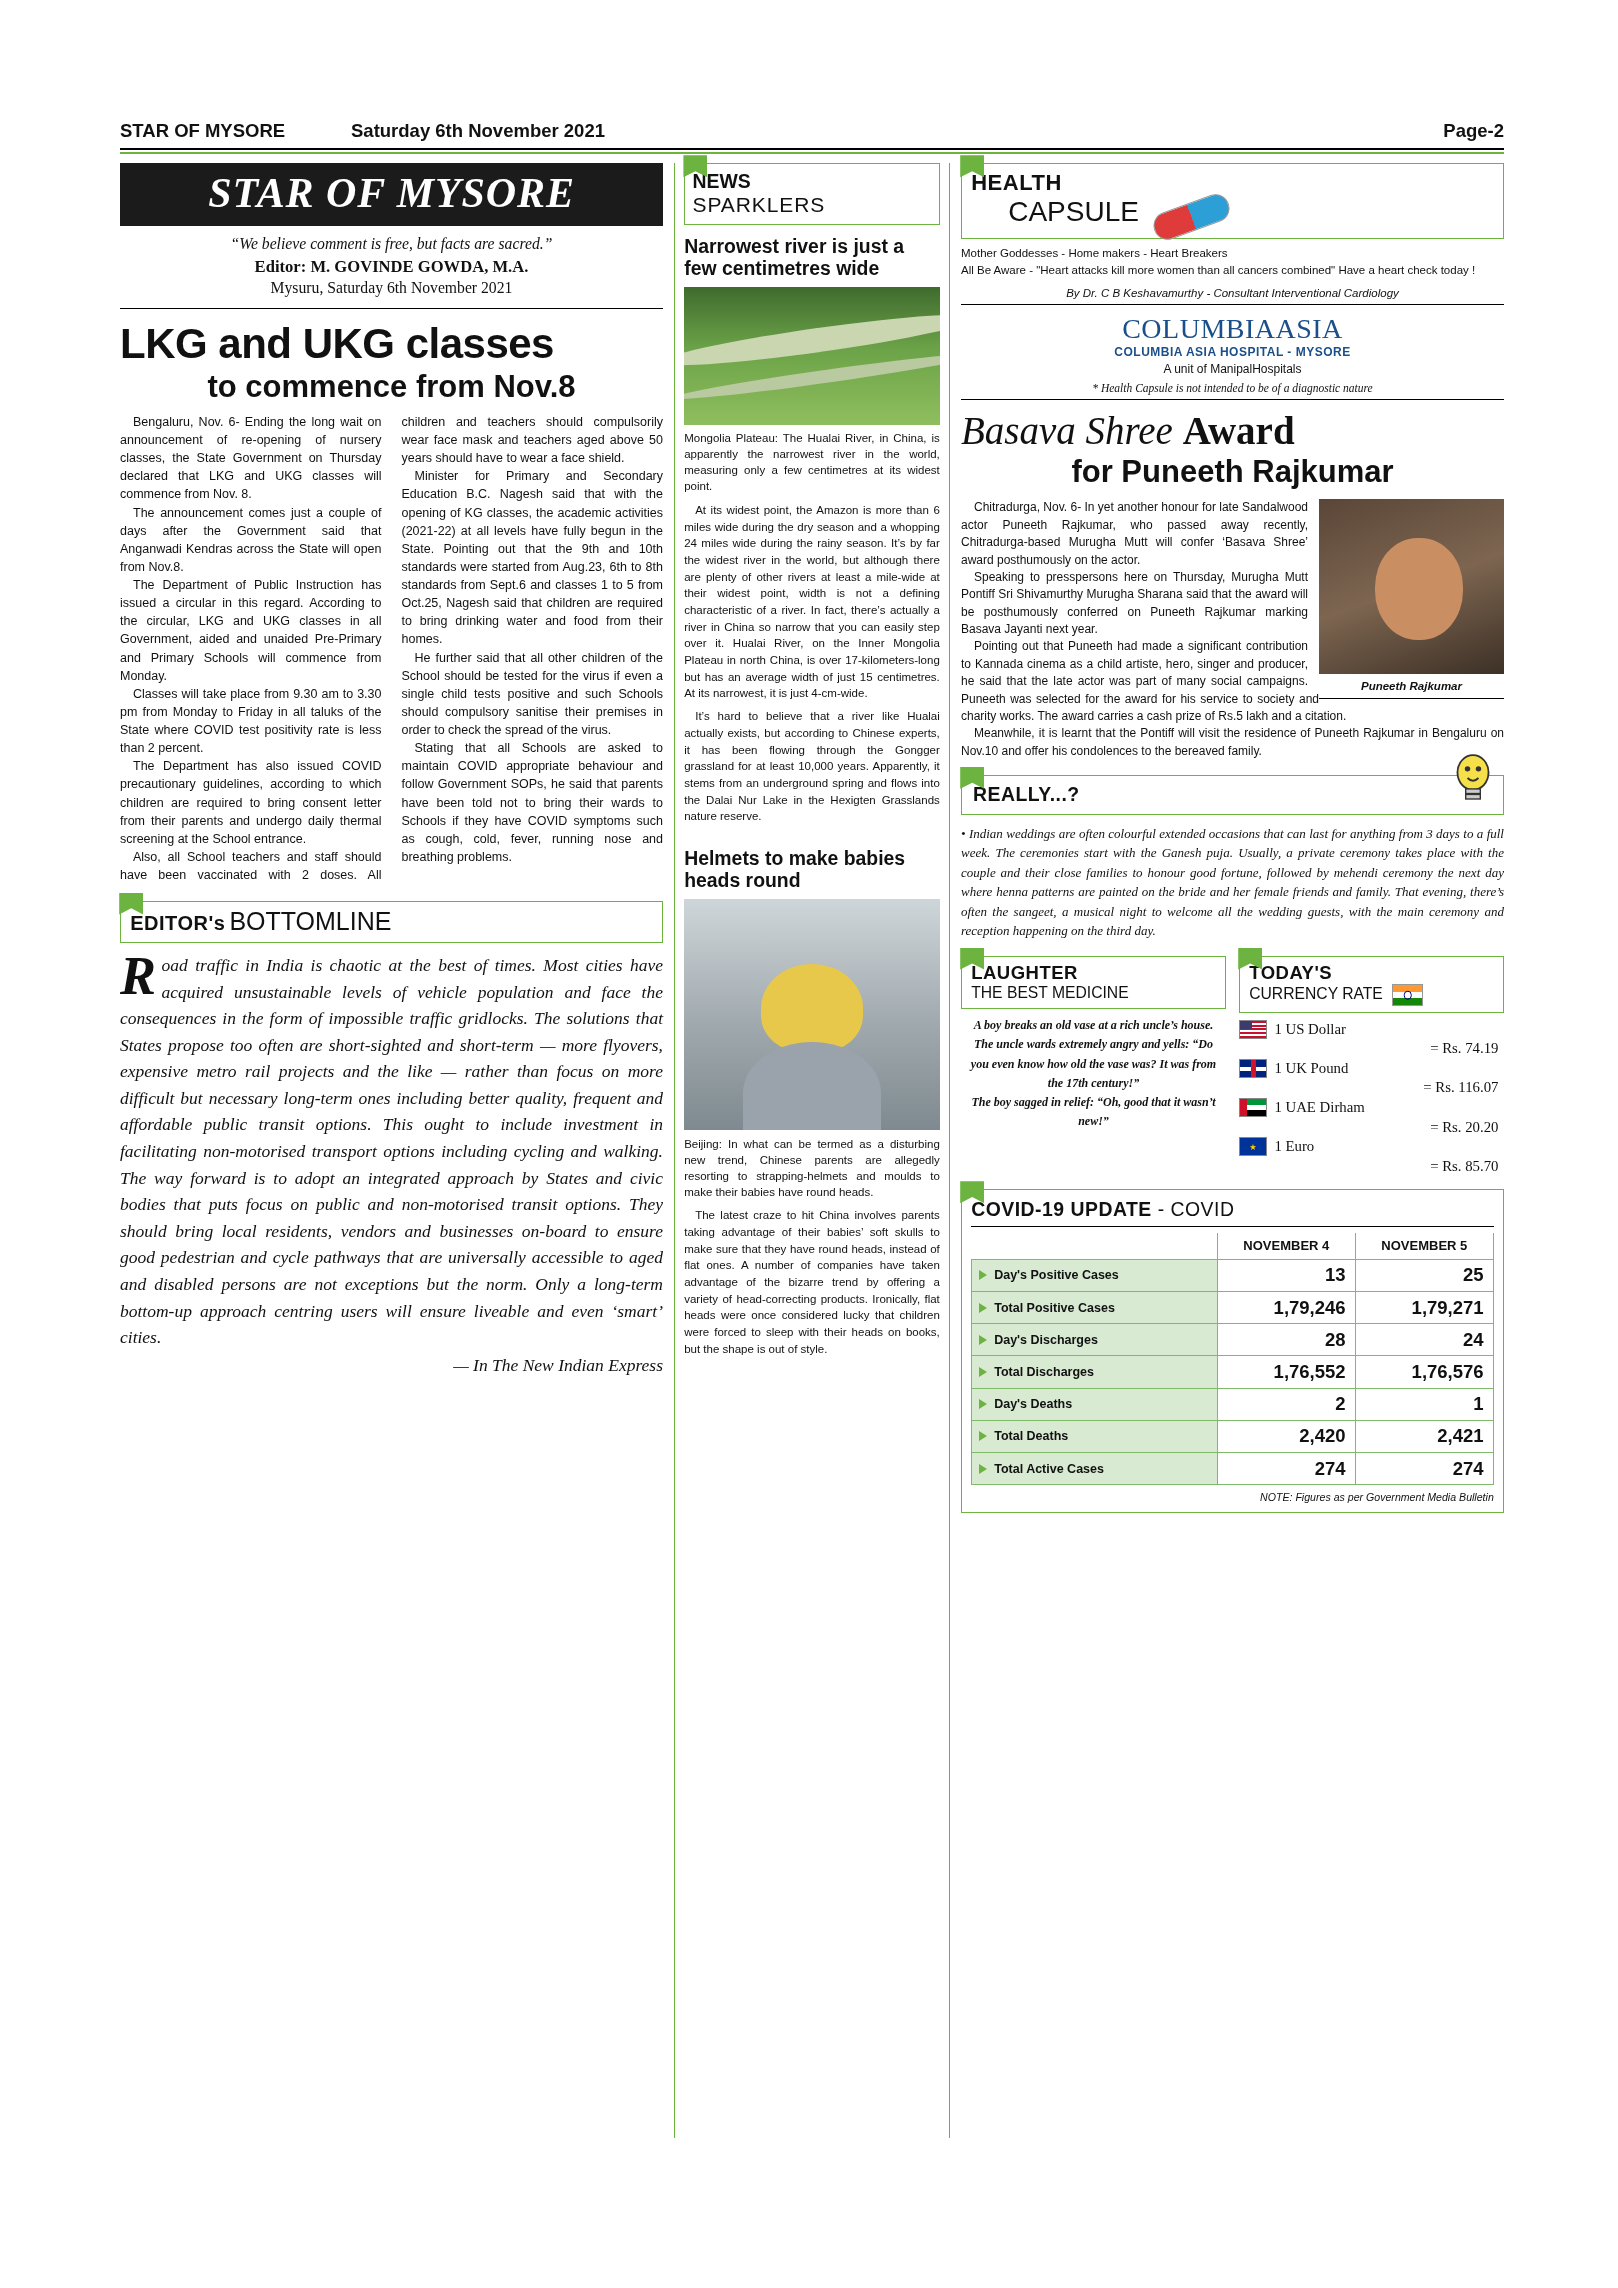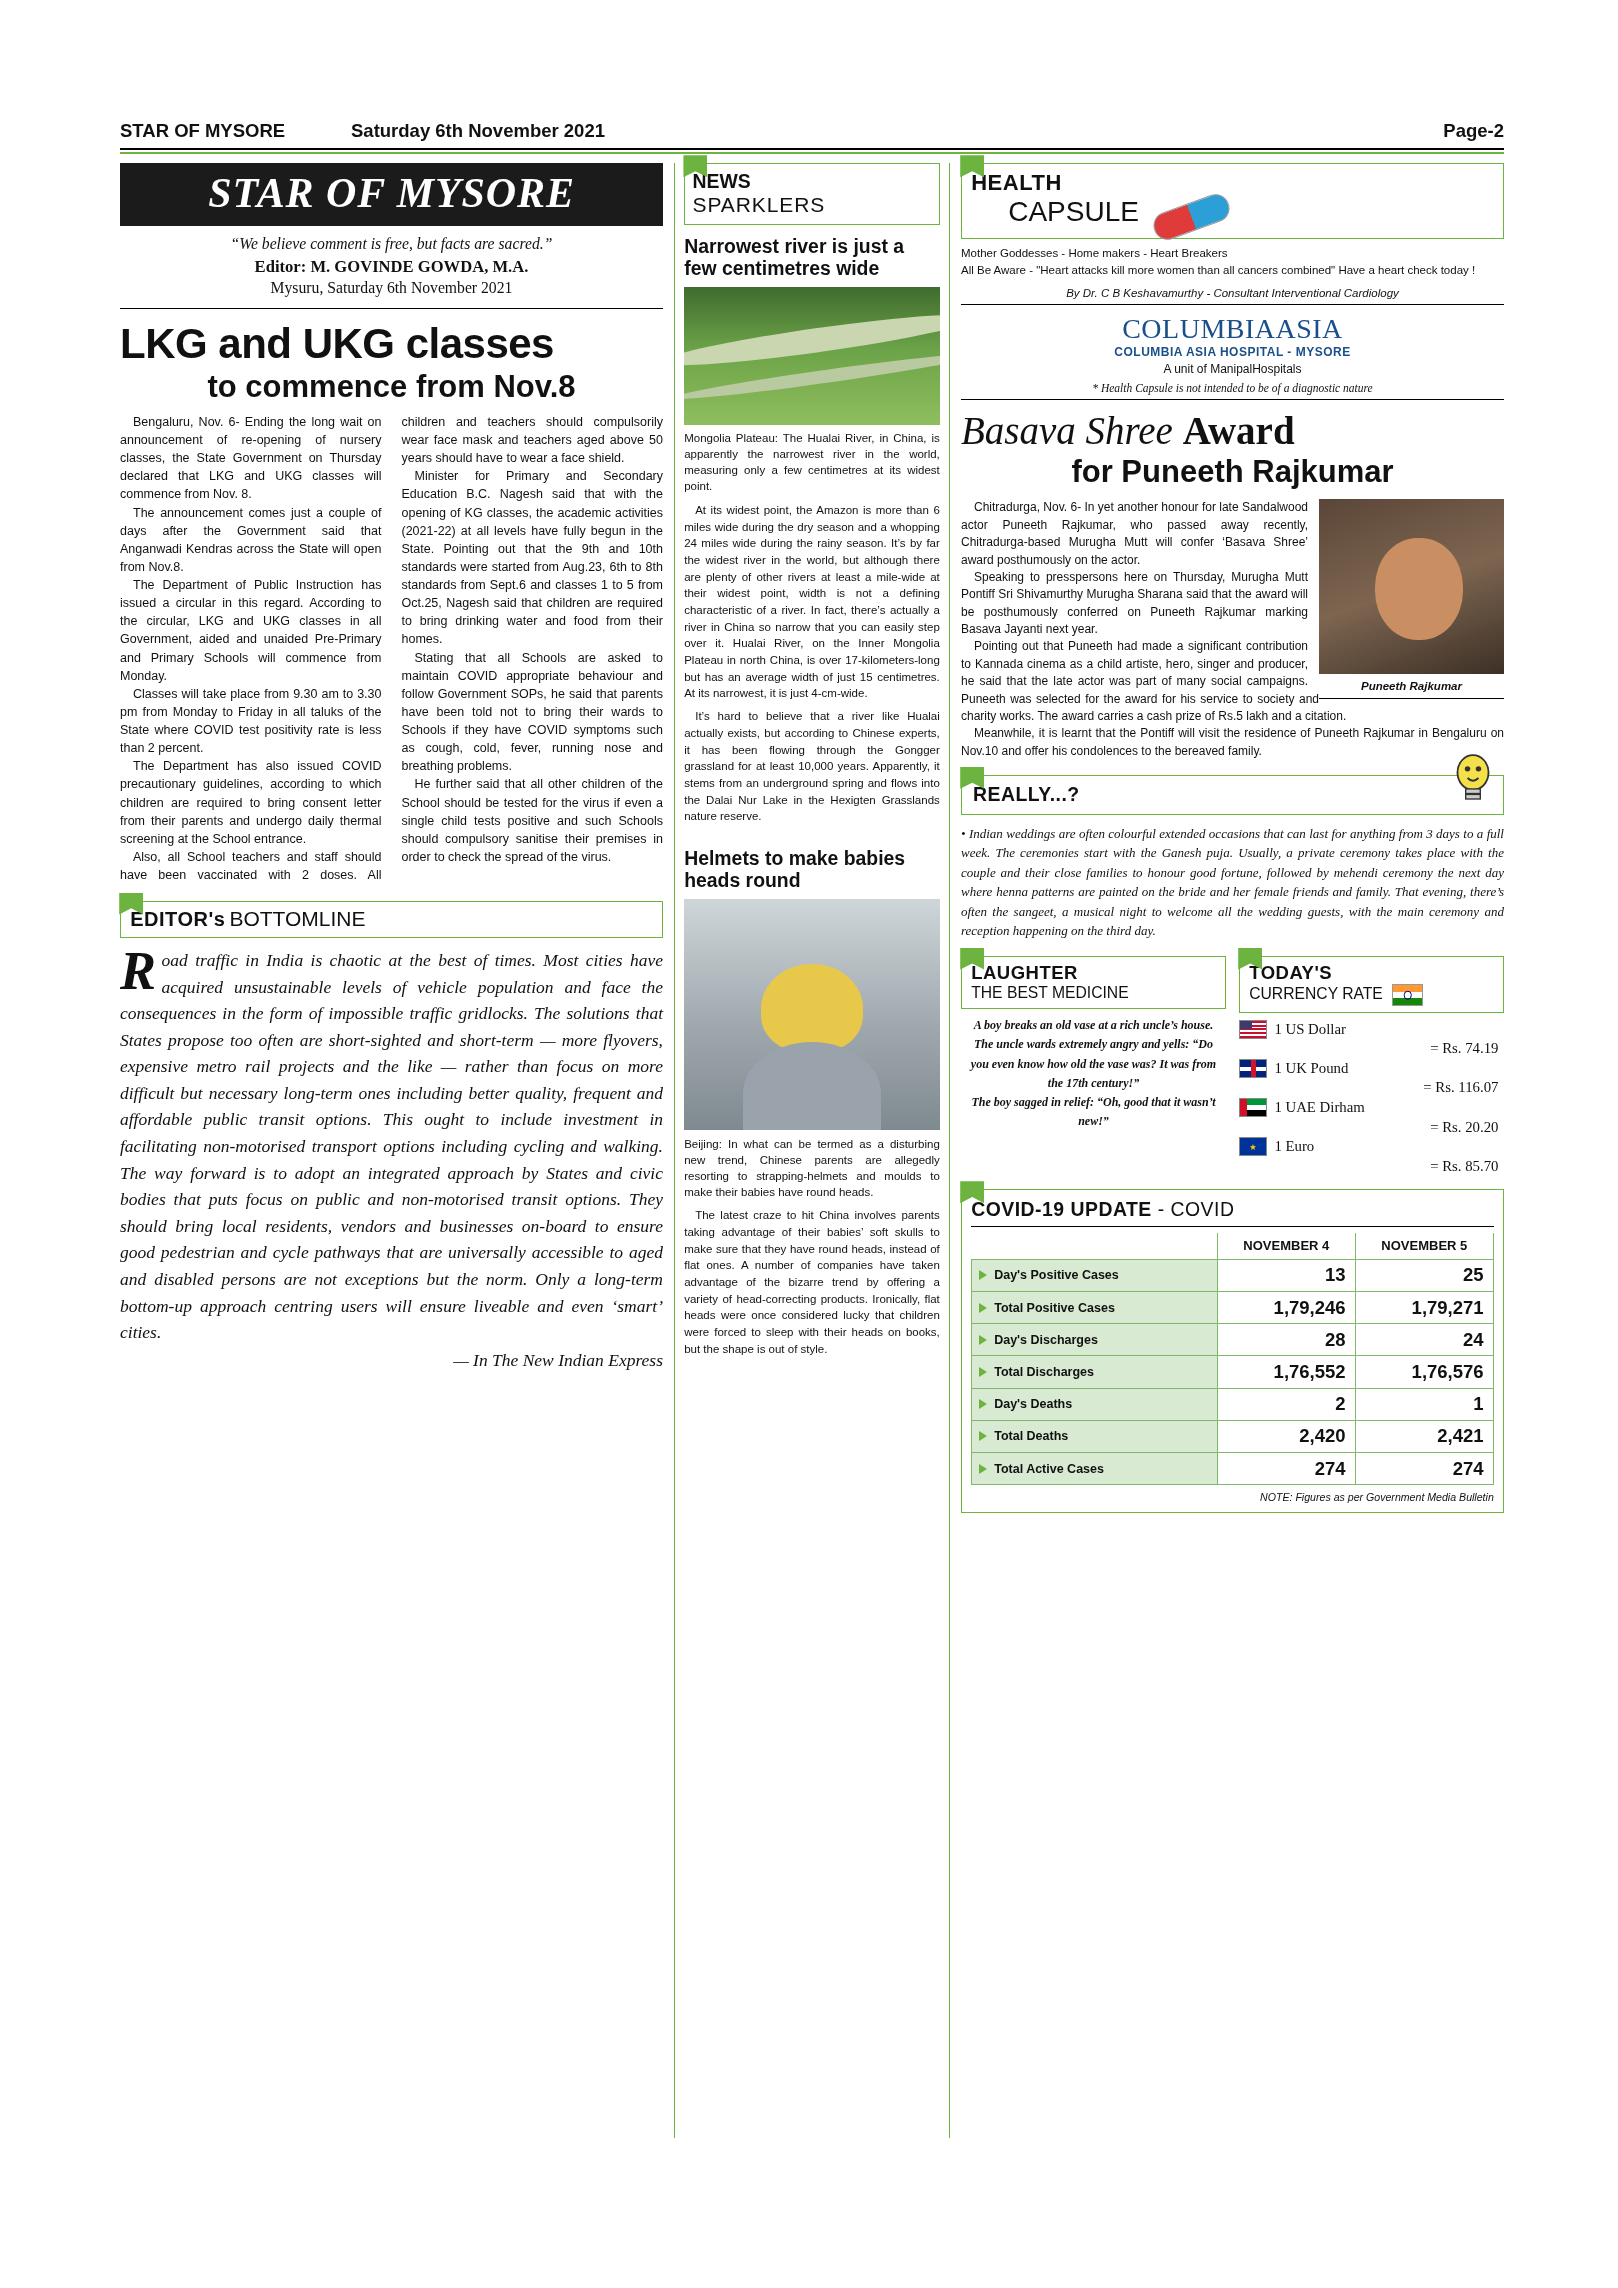--- a/index.html
+++ b/index.html
@@ -81,21 +81,21 @@
     position:relative;
     padding:5.5px 9.2px;
     margin-top:16.6px;
   }
   .flag {
     position:absolute; left:-1.8px; top:-9.2px;
     width:24px; height:22px; background:#6cb33f;
     clip-path:polygon(0 0,100% 0,100% 100%,50% 72%,0 100%);
   }
   .hdr-strong { font-weight:bold; font-size:20px; letter-spacing:0.5px;}
-  .hdr-light { font-weight:normal; font-size:21px; }
+  .hdr-light { font-weight:normal; font-size:25px; }
 
   
   .bottomline-body {
     font-family:"Liberation Serif", serif;
     font-style:italic; font-size:17.5px; line-height:1.52;
     text-align:justify; margin-top:9.2px;
   }
   .dropcap {
     float:left; font-family:"Liberation Serif", serif;
     font-size:54px; line-height:41px; font-weight:bold;
@@ -248,22 +248,22 @@
       <div class="lead-h2">to commence from Nov.8</div>
 
       <div class="twocol">
         <p>Bengaluru, Nov. 6- Ending the long wait on announcement of re-opening of nursery classes, the State Government on Thursday declared that LKG and UKG classes will commence from Nov. 8.</p>
         <p>The announcement comes just a couple of days after the Government said that Anganwadi Kendras across the State will open from Nov.8.</p>
         <p>The Department of Public Instruction has issued a circular in this regard. According to the circular, LKG and UKG classes in all Government, aided and unaided Pre-Primary and Primary Schools will commence from Monday.</p>
         <p>Classes will take place from 9.30 am to 3.30 pm from Monday to Friday in all taluks of the State where COVID test positivity rate is less than 2 percent.</p>
         <p>The Department has also issued COVID precautionary guidelines, according to which children are required to bring consent letter from their parents and undergo daily thermal screening at the School entrance.</p>
         <p>Also, all School teachers and staff should have been vaccinated with 2 doses. All children and teachers should compulsorily wear face mask and teachers aged above 50 years should have to wear a face shield.</p>
         <p>Minister for Primary and Secondary Education B.C. Nagesh said that with the opening of KG classes, the academic activities (2021-22) at all levels have fully begun in the State. Pointing out that the 9th and 10th standards were started from Aug.23, 6th to 8th standards from Sept.6 and classes 1 to 5 from Oct.25, Nagesh said that children are required to bring drinking water and food from their homes.</p>
+        <p>He further said that all other children of the School should be tested for the virus if even a single child tests positive and such Schools should compulsory sanitise their premises in order to check the spread of the virus.</p>
         <p>Stating that all Schools are asked to maintain COVID appropriate behaviour and follow Government SOPs, he said that parents have been told not to bring their wards to Schools if they have COVID symptoms such as cough, cold, fever, running nose and breathing problems.</p>
-        <p>He further said that all other children of the School should be tested for the virus if even a single child tests positive and such Schools should compulsory sanitise their premises in order to check the spread of the virus.</p>
       </div>
 
       <div class="greenbox">
         <span class="flag"></span>
         <span class="hdr-strong">EDITOR's</span>
         <span class="hdr-light">BOTTOMLINE</span>
       </div>
 
       <div class="bottomline-body">
         <span class="dropcap">R</span><span>oad traffic in India is chaotic at the best of times. Most cities have acquired unsustainable levels of vehicle population and face the consequences in the form of impossible traffic gridlocks. The solutions that States propose too often are short-sighted and short-term — more flyovers, expensive metro rail projects and the like — rather than focus on more difficult but necessary long-term ones including better quality, frequent and affordable public transit options. This ought to include investment in facilitating non-motorised transport options including cycling and walking. The way forward is to adopt an integrated approach by States and civic bodies that puts focus on public and non-motorised transit options. They should bring local residents, vendors and businesses on-board to ensure good pedestrian and cycle pathways that are universally accessible to aged and disabled persons are not exceptions but the norm. Only a long-term bottom-up approach centring users will ensure liveable and even ‘smart’ cities.</span>

